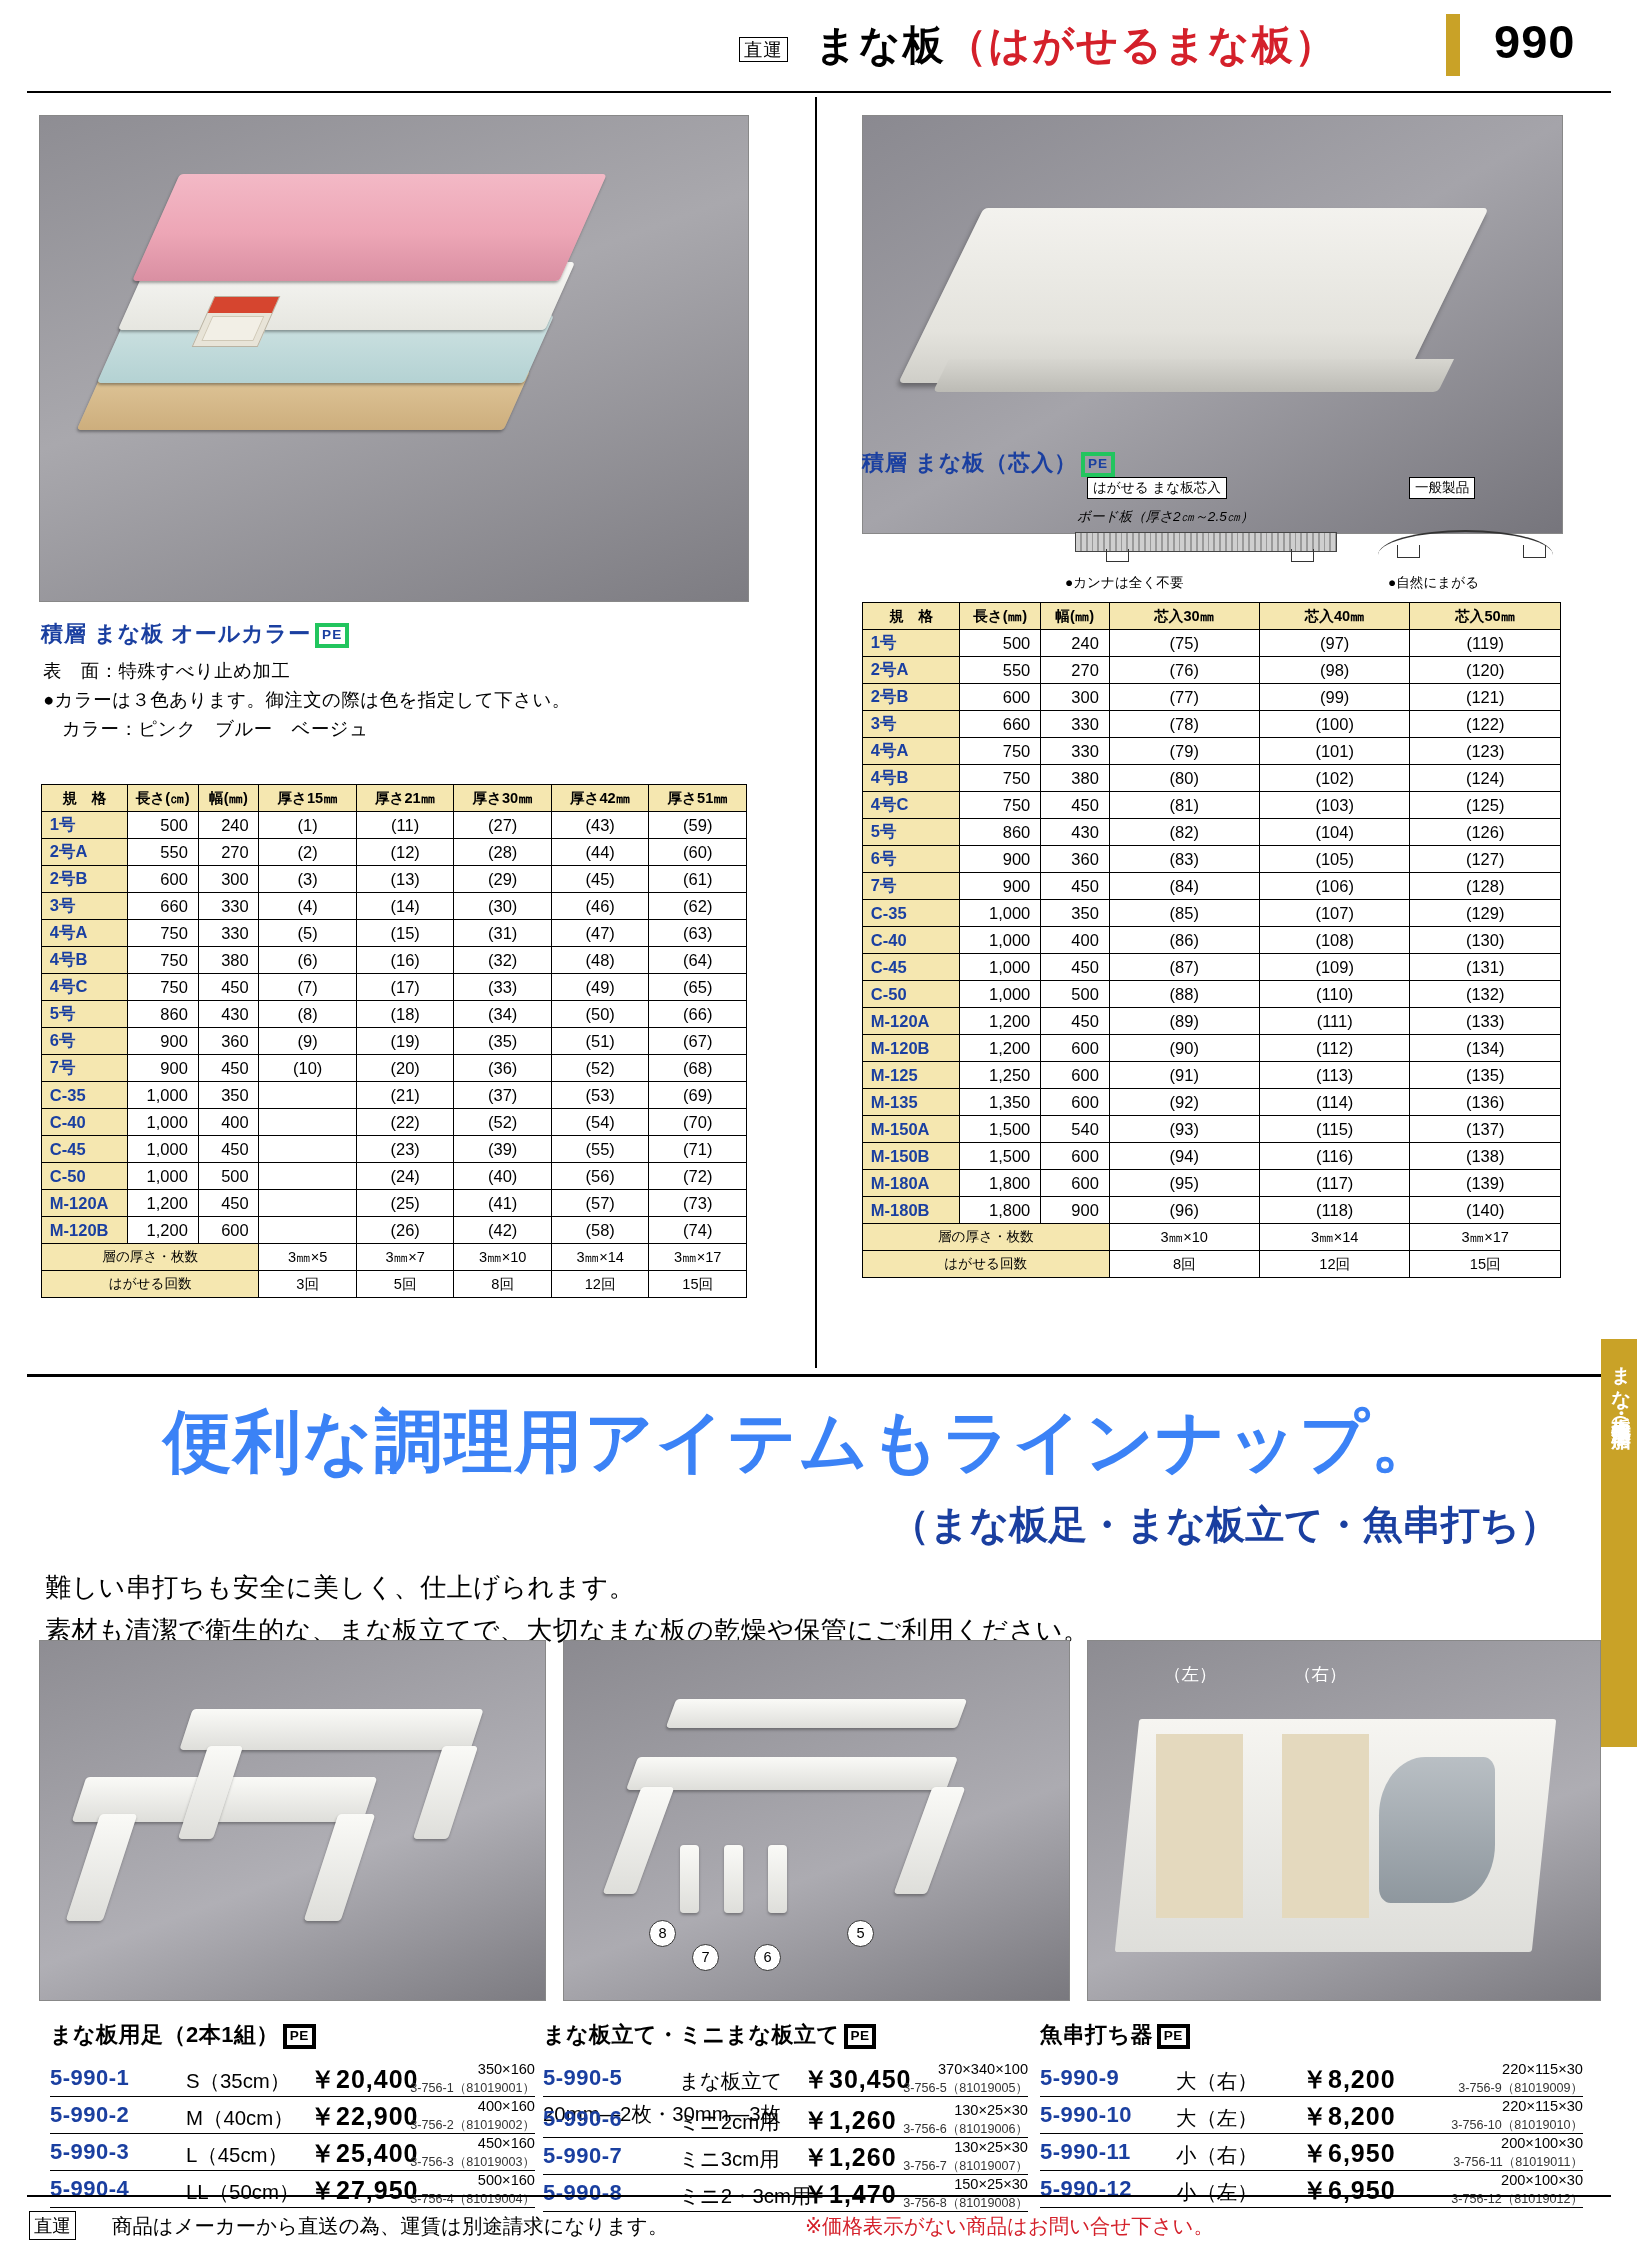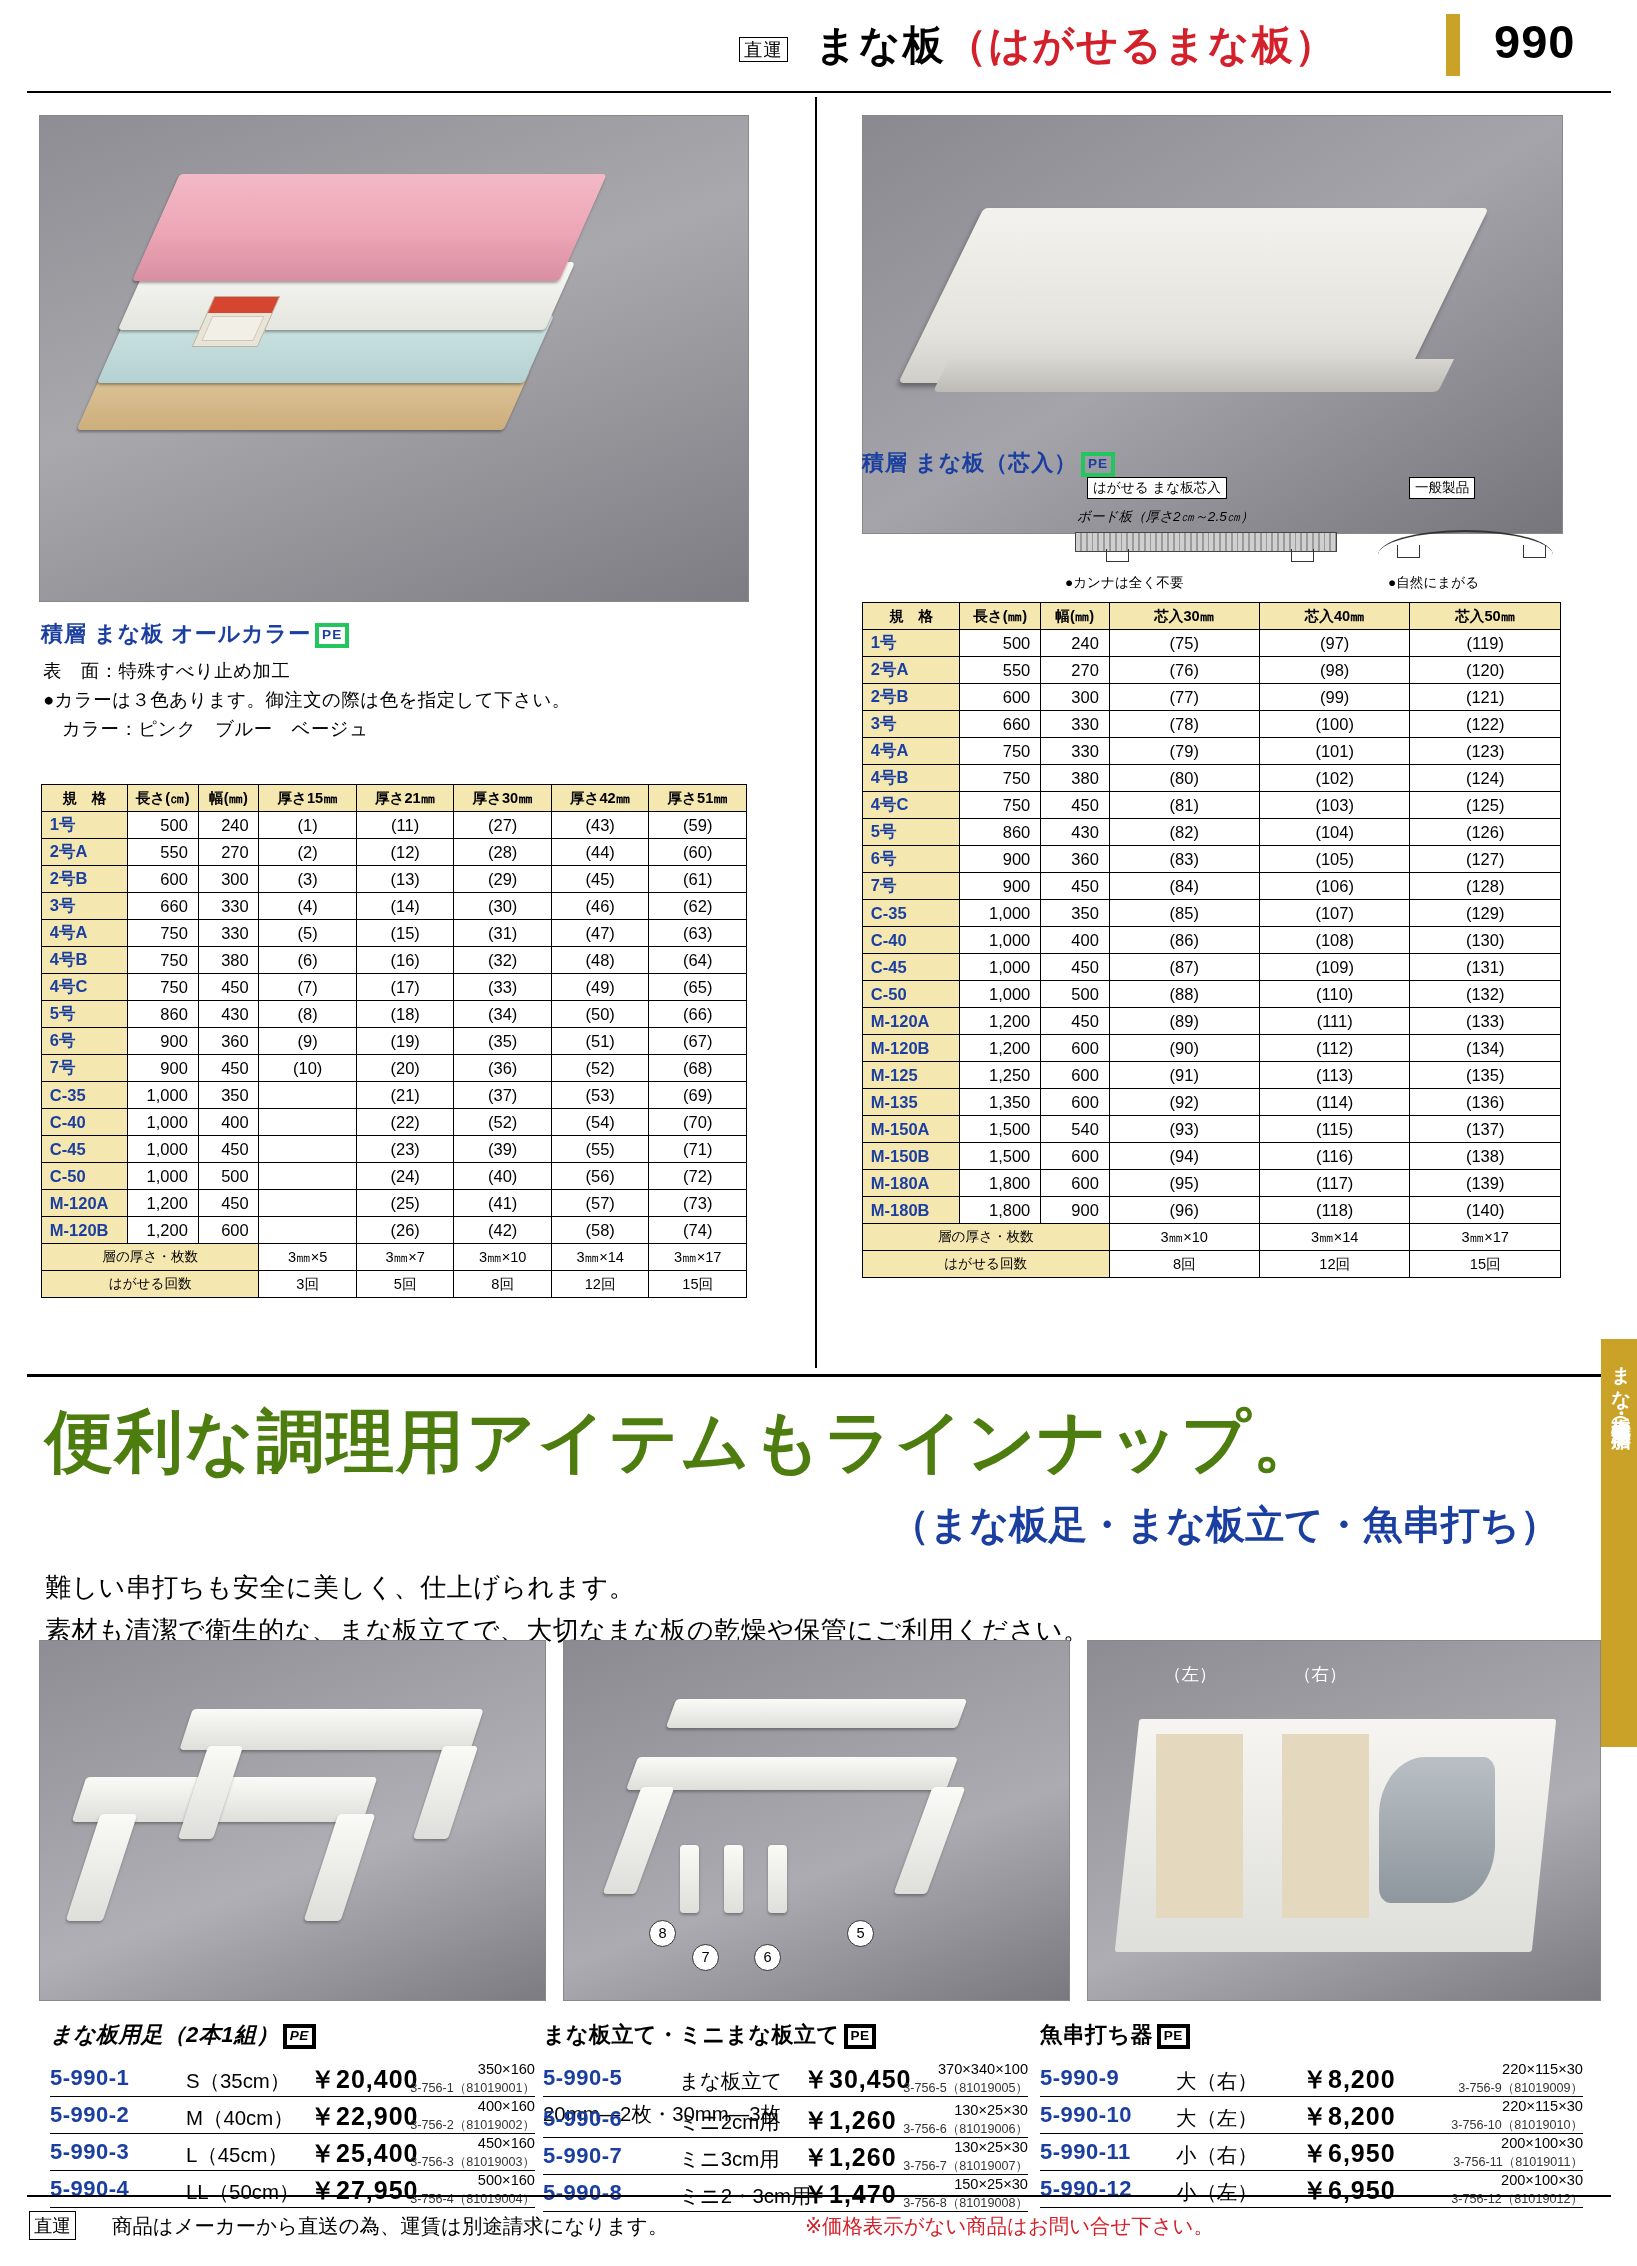--- a/index.html
+++ b/index.html
@@ -82,22 +82,23 @@
   .tbl th,.tbl td{border:1px solid #000;text-align:center;padding:1px 0;height:24px;}
   .tbl th{background:#f5e7b0;font-weight:bold;font-size:14.6px;}
   .tbl td.code{background:#f5e7b0;font-weight:bold;color:#1a3fa0;text-align:left;padding-left:7.8px;}
   .tbl td.num{text-align:right;padding-right:9.7px;}
   .tbl td.foot-l{background:#f5e7b0;font-size:13.6px;text-align:center;}
   .tbl td.foot-v{font-size:14.6px;}
 
   
   .banner{position:absolute;left:45px;top:1397px;width:1514px;}
   .banner h1{
-    margin:0;font-size:68px;color:#4d7c0f;font-weight:bold;letter-spacing:1.9px;
+    margin:0;font-size:68px;color:#3b82f6;font-weight:bold;letter-spacing:1.9px;
     font-family:"DejaVu Sans",sans-serif;
+    text-align:center;
   }
   .banner h2{
     margin:9.7px 0 0;font-size:39px;color:#1a3fa0;font-weight:bold;text-align:right;
     font-family:"DejaVu Sans",sans-serif;
   }
   .banner p{margin:15.5px 0 0;font-size:26px;line-height:41px;letter-spacing:0.5px;}
 
   
   .bp{position:absolute;border:1px solid #888;}
   .bp1{left:39px;top:1640px;width:505px;height:359px;background:linear-gradient(160deg,#8e8d93,#b0afb5 60%,#7c7b81);}
@@ -621,21 +622,21 @@
   <div class="bp bp3">
     <div class="fishboard" style="left:39px;top:78px;width:417px;height:233px;transform:skewX(-6deg);"></div>
     <div class="skewer" style="left:68px;top:93px;width:87px;height:184px;"></div>
     <div class="skewer" style="left:194px;top:93px;width:87px;height:184px;"></div>
     <div style="position:absolute;left:291px;top:116px;width:116px;height:146px;background:linear-gradient(180deg,#b9bfc4,#8e979e);border-radius:40% 10% 40% 10%;"></div>
     <div style="position:absolute;left:76px;top:21.3px;font-size:17.5px;color:#fff;">（左）</div>
     <div style="position:absolute;left:206px;top:21.3px;font-size:17.5px;color:#fff;">（右）</div>
   </div>
 
   <div id="price-blocks">
-      <div class="pbhead" style="left: 50px; top: 2020px; font-style: italic;"><span>まな板用足（2本1組）</span><span class="pe-badge k">PE</span></div>
+      <div class="pbhead" style="left: 50px; top: 2020px;"><span>まな板用足（2本1組）</span><span class="pe-badge k">PE</span></div>
       <div class="prow" style="left: 50px; top: 2061px; width: 485px;">
         <span class="code">5-990-1</span>
         <span class="nm" style="left:136px">S（35cm）</span>
         <span class="price" style="left:260px">￥20,400</span>
         <span class="dim" style="right:0;width:175px">350×160</span>
         <span class="sku" style="right:0;width:194px">3-756-1（81019001）</span>
       </div>
       <div class="rule-price" style="left: 50px; width: 485px; top: 2096px;"></div>
       <div class="prow" style="left: 50px; top: 2098px; width: 485px;">
         <span class="code">5-990-2</span>

